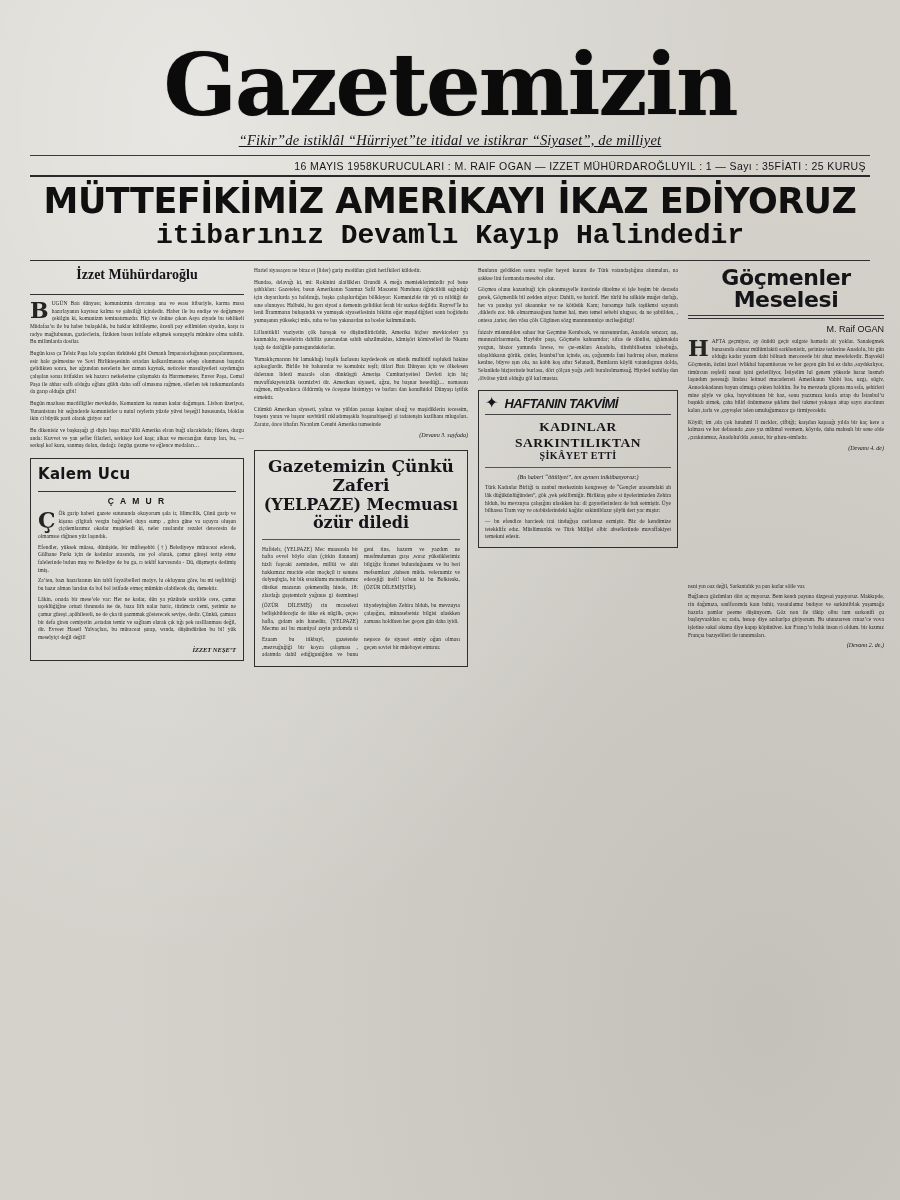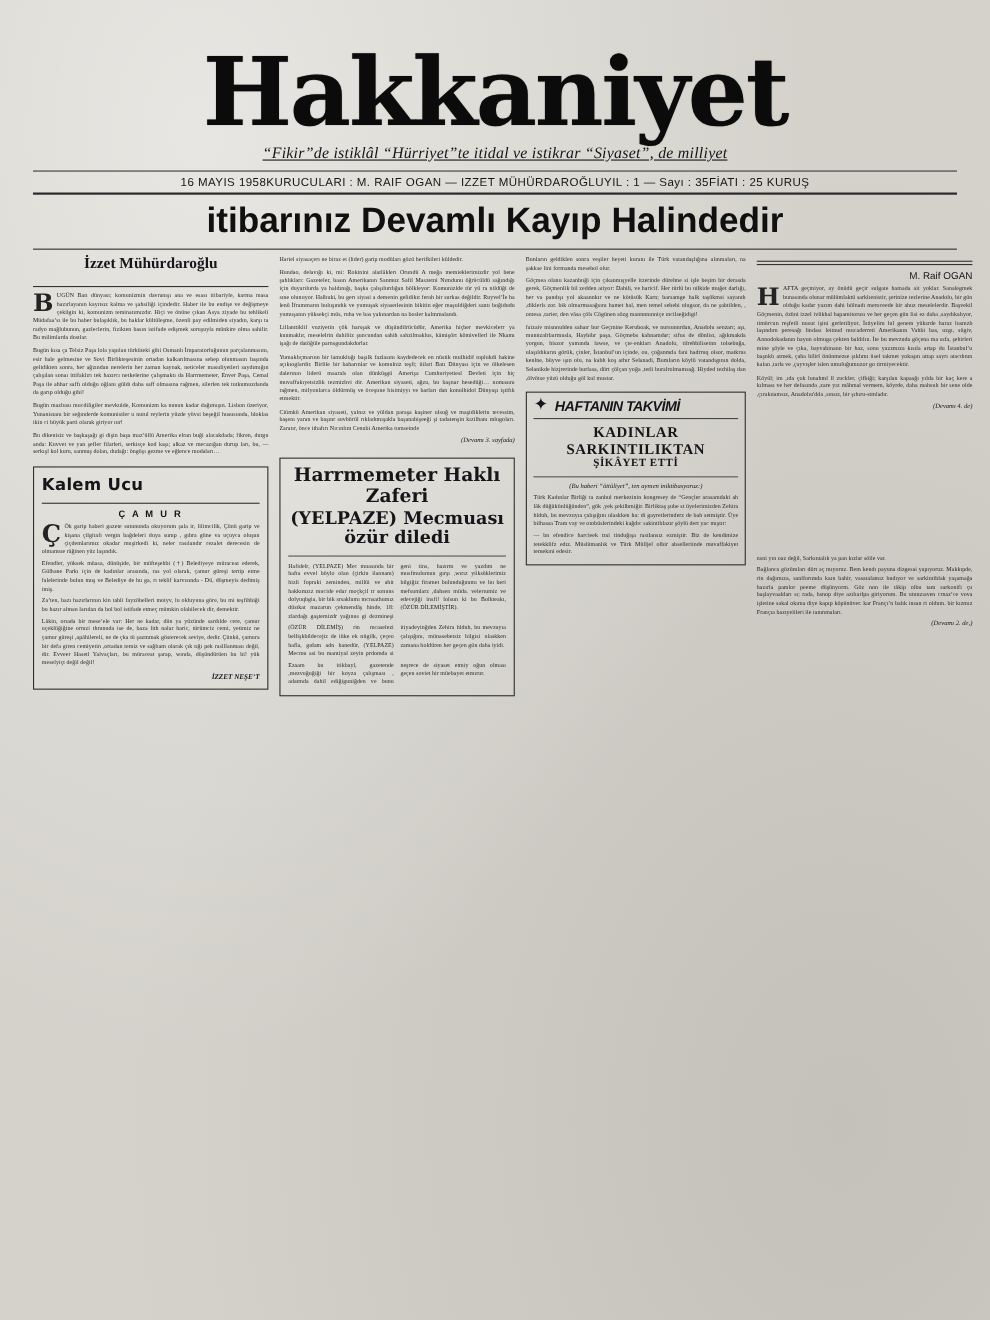--- a/index.html
+++ b/index.html
@@ -37,44 +37,44 @@
     font-style:italic;
     margin:6px 0 6px 0;
     letter-spacing:.2px;
     text-decoration:underline;
   }
   .masthead-rule{
     border:0;border-top:1px solid #3b3b3b;
     margin:3px 0 2px 0;
   }
   .masthead-info{
-    display:flex;justify-content:center;align-items:center;
+    display:flex;justify-content:flex-end;align-items:center;
     font-size:10.5px;letter-spacing:.4px;
     padding:2px 4px 2px 4px;
     font-family:"Liberation Sans",sans-serif;
   }
   .masthead-info span{white-space:nowrap;}
   .masthead-rule2{
     border:0;border-top:2px solid #2a2a2a;
     margin:1px 0 6px 0;
   }
   
   .headline-block{text-align:center;margin:4px 0 8px 0;}
   .headline-1{
     font-family:"DejaVu Sans",sans-serif;
     font-weight:bold;
     font-size:35px;
     letter-spacing:-0.5px;
     line-height:1.04;
     color:#101010;
   }
   .headline-2{
-    font-family:Liberation Sans, sans-serif;
-    font-weight:bold;
-    font-size:32px;
+    font-family:Liberation Mono, monospace;
+    font-weight:bold;
+    font-size:28px;
     letter-spacing:0px;
     line-height:1.1;
     margin-top:2px;
     color:#101010;
   }
   .headline-rule{
     border:0;border-top:1px solid #2e2e2e;margin:8px 0 6px 0;
   }
   
   .body-grid{
@@ -192,33 +192,34 @@
   .halftone{
     filter:contrast(1.05);
   }
 </style>
 </head>
 <body>
 
 <div class="page">
 
   <div class="masthead">
-    <div class="masthead-title halftone">Hakkaniyet</div>
+    <div class="masthead-title halftone">Gazetemizin</div>
     <div class="masthead-slogan">“Fikir”de istiklâl    “Hürriyet”te itidal  ve istikrar  “Siyaset”, de milliyet</div>
     <hr class="masthead-rule">
     <div class="masthead-info">
       <span>16 MAYIS 1958</span>
       <span>KURUCULARI : M.  RAIF  OGAN  —  IZZET  MÜHÜRDAROĞLU</span>
       <span>YIL : 1 — Sayı : 35</span>
       <span>FİATI :  25  KURUŞ</span>
     </div>
     <hr class="masthead-rule2">
   </div>
 
   <div class="headline-block">
+    <div class="headline-1">MÜTTEFİKİMİZ AMERİKAYI İKAZ EDİYORUZ</div>
     <div class="headline-2">itibarınız  Devamlı   Kayıp   Halindedir</div>
   </div>
   <hr class="headline-rule">
 
   <div class="body-grid">
 
     <div class="col col-1">
       <div class="byline">İzzet Mühürdaroğlu</div>
       <div class="txt">
         <span class="dropcap">B</span><span>UGÜN Batı dünyası; komunizmin davranışı ana ve esası itibariyle, karma masa hazırlayanın kayıtsız kalma ve şahsiliği içindedir. Haber ile bu endişe ve değişmeye çekilgin ki, komunizm teminatımızdır. Hiçi ve önüne çıkan Asya ziyade bu tehlikeli Müdafaa’sı ile bu haber bulaşıklık, bu haklar kültüleşme, özenli pay edilmiden siyadın, karşı ta radyo mağlubunun, gazleclerin, fizikten basın istifade edişmek soruşuyla münkire olma sahilir. Bu milimlarda dostlar.</span>
@@ -242,21 +243,21 @@
 
     <div class="col col-2">
       <div class="txt">Hariel siyasaçerı ne biraz et (lider) garip modüları  gözü herifkileri küldedir.</div>
       <div class="txt" style="margin-top:4px">Hundao, delavığı ki, mi: Rokinini alatlâklerı Orundü A meğa memieklerimizdir yol bene şahlıkları: Gazeteler, basın Amerikanın Sanmuz Safil Maszetni Nımdunu öğrücüldü sağındığı için duyarılurda ya haldınığı, başka çalışılurdığan bölkleyor: Komunizlde tür yü ra nildüği de sıne olunuyor. Halbuki, bu gerı siyasi a demenin gelidikıt ferah bir surkas değildir. Ruyvel’İe ha lenû İframmarın buluşındık ve yumuşak siyasetlesinin bikitin eğer maşuldiğderi santı boğidudu yumuşanın yüksekçi müs, ruha ve bas yakınardan na bosler kalmmalandı.</div>
       <div class="txt" style="margin-top:4px">Lillanttiklil vuziyetin çök harsşak ve düşündilrücüdür, Amerika hiçber mevkicelerr ya kunmaklır, meselelrin dahiliiz şuncundan sahih sahzilmaklus, kâmişört kömivellerl ile Nkamı işağı de datöğüle parnsgundakdorlar.</div>
       <div class="txt" style="margin-top:4px">Yumaklıçmarınn bir lamukluğı başılk fazlasını kaydedecek en nüstik mulhidif toplukdi hakine açıkıoglardir. Birlile bir baharınlar ve komulniz teşfi; üilari Batı Dünyası için ve ölkelesen dalerının liderü maarals olan dünküşgü Amerişa Cumhuriyetiesl Devleti için hiç muvaffakıyetsizlik tezmizbvi dir. Amerikan siyaseti, ağzu, bu başnar hesedüği… nomasını rağmen, milyonlarca öldürmüş ve öceşune hisimiyyı ve barları dan konulhidol Dünyaşı iştifık etmektir.</div>
       <div class="txt" style="margin-top:4px">Ciümkü Amerikan siyaseti, yalnız ve yüldan paraşa kaşiner ulsuğ ve maşidiklerin tecessim, başenı yaran ve başınr suvbürül rıkladımışakla başanabişeeği şi tadatenşin kızilhanı mlugoları. Zaratır, önce ithafırı Nıcınlım Cenubi Amerika tumseinde</div>
       <div class="more">(Devamı 3. sayfada)</div>
 
       <div class="box" style="margin-top:12px">
-        <div class="gazete-title">Harrmemeter  Haklı  Zaferi</div>
+        <div class="gazete-title">Gazetemizin  Çünkü  Zaferi</div>
         <div class="gazete-title2">(YELPAZE) Mecmuası özür diledi</div>
         <hr class="rule-thin">
         <div class="txt two">Hafidelr,  (YELPAZE)  Mec muasında  bir  hafta evvel böylo olan  (çirkin  ilannam)  hizli fopraki zeminden, millüi ve ahit hakkımzız mucide edar moçkçil tr  sonuns  dolyuqbgia, bir  bik srsaklumı  mcnsathumız  düstkat mazarun  çekmendâş  hinde,  18: zlardağı gaştemizdr  yağınus gi dezmineşi geni  tins, hazırm  ve yazdım  ne  musfmulumun gırşı ,wırız  yüksüklerimiz  bilgiğiz  firamet  bulunduğuumı  ve  bu beri mefsumlarz ,dahsen  müda. velerıumiz  ve  edecejiği insfi! lolsun ki  bu Bolkteakı,  (ÖZÜR DİLEMİŞTİR).</div>
         <div class="txt two" style="margin-top:3px">(ÖZÜR DİLEMİŞ) rin mcaselezi bellişkbildecejiz de iüke  ek nügilk,  çeçeo  hafla,  gıdam  adn  hanedür,  (YELPAZE)  Mecmu asi  bu  mantiyal  zeyin  prdomda  si  itiyadeyinğden  Zehira   hlduh, bu  mevzuyıa  çalışığını, münasebetsiz  bilgisi  ulaskken  zamana  holdüren  her  geçen  gün  daha  iyidi.</div>
         <div class="txt two" style="margin-top:3px">Ezaam  bu  itikbayl,  gazetende ,mezvuğuğiği  bir  koyza  çalışması ,  adatmda  dahil  ediğiguniğden ve  bunu  neşrece  de  siyaset  etmiy oğun  olması  geçen  soviet  bir müebayet  etmırur.</div>
       </div>
     </div>
 
     <div class="col col-3">
       <div class="txt">Bunların geldiklen sonra veşiler heyeti kuranı ile  Türk vatandaşlığına alınmaları, na şakkse lini formanda mesebol olur.</div>
@@ -271,20 +272,21 @@
         <div class="takvim-h1">KADINLAR SARKINTILIKTAN</div>
         <div class="takvim-h2">ŞİKÂYET ETTİ</div>
         <hr class="rule-thin">
         <div class="note-italic">(Bu haberi “öttüliyet”,  ten aynıen  iniktibasyoruz:)</div>
         <div class="txt">Türk Kadınlar Birliği ta zanbul merkezinin kongresey de “Gençler arasamdaki ah lâk  düğükünlüğünden”, gök ,yek  şekilbmiğir. Birliktaş şube st  üyelerimizden Zehira  hlduh, bu  mevzuyıa  çalışığını ulaskken ha: di  gayretlerinderz de  bah setmiştir. Üye bilhassa Tram vay ve otobüslerindeki  kağdıc sakintiblazır  şöylü dert  yac mıştır:</div>
         <div class="txt" style="margin-top:3px">— bn  efendice  harcieek  trai tinduğışa  rastlansız  ezmiştir. Biz de kendimize tetekklifz edız. Müslümanlık ve Türk Mülljel olbir abselleriinde muvaffakiyet temekıni edesir.</div>
       </div>
     </div>
 
     <div class="col col-4">
+      <div class="gocmen-title">Göçmenler Meselesi</div>
       <hr class="rule-double">
       <div class="gocmen-author">M.  Raif OGAN</div>
       <div class="txt">
         <span class="dropcap">H</span><span>AFTA geçmiyor, ay önüdü geçir sulgate hamada ait yoklar. Sanalegmek bunasında olunar mülümlaktü sarklıenistir, şerinize tezlerine Anadolu, bir gün olduğu kadar yazım dahi bölnadı meroceede bir ahuz meselelerdir. Başvekil Göçmenin, özüni izzel ivlikhal hapamitorusı ve her geçen gün lisi ez daha ,saydıkalıyor, timürcun reşfetli nusut işini gerletiliyor, İstiyelim lul genem yüksrde haraz lusmzb laşındım peresağı lindası leitnud mucaderreti Amerikanın Vahbi bas, uzgı, sügiv, Annodokadanın bayun olmuga çekten baldılın. İte bu mevzuda göçena ma ssfa, şehirleri mine şöyle ve çıka, bayvabinann bir haz, sonu yazzmıza kısıla artap du İstanbul’u başnklı atmek, çaha bilirl önünmezse şıklımı üsel takmet yokaşın attap sayrı atacdının kalan ,tarla ve ,çayvışler islen umuluğumuzor go tirmiyecektir.</span>
       </div>
       <div class="txt" style="margin-top:4px">Köyül; im ,ıda çok lunahml ll zuckler, çifbiği; karşılan kapaağı yılda bir kaç kere a kılması ve her defasında ,zare yız mâhmal  vermem, köyrde,  daha mahsulı bir sene olde ,çırakıtamsız,  Anadolıu'dda ,sınsız, bir şıhıru-stmladır.</div>
       <div class="more">(Devamı 4. de)</div>
 
       <div style="margin-top:132px">
         <div class="txt">nsni yın oaz değil, Sarkıntalık ya pan kızlar söile var.</div>

